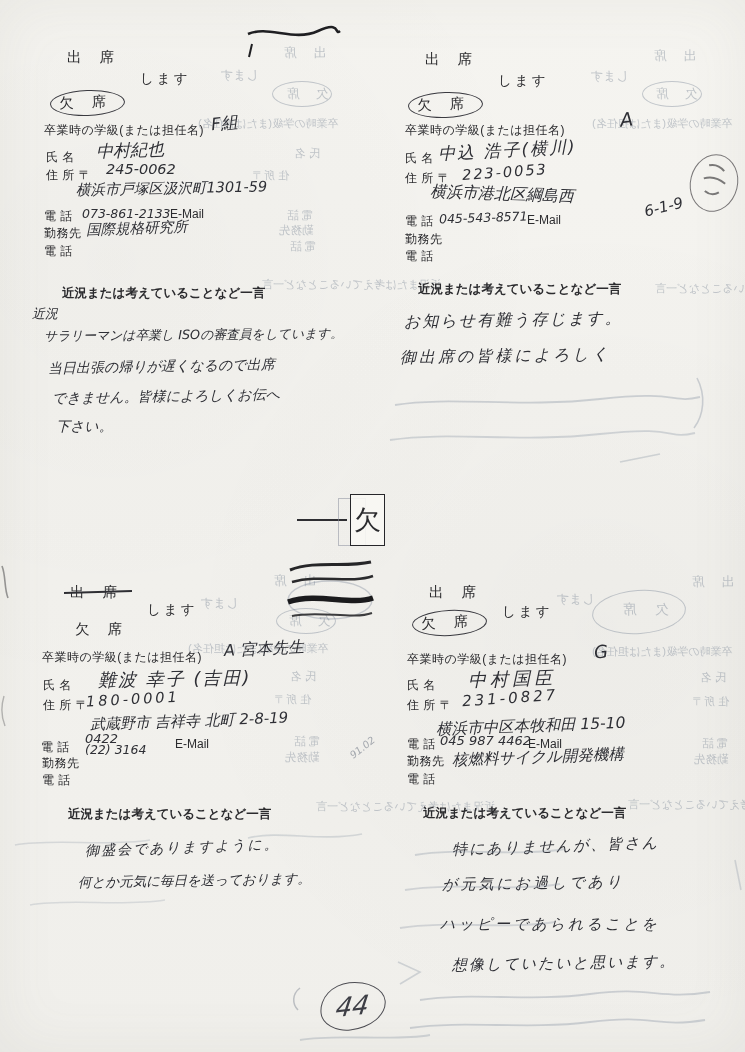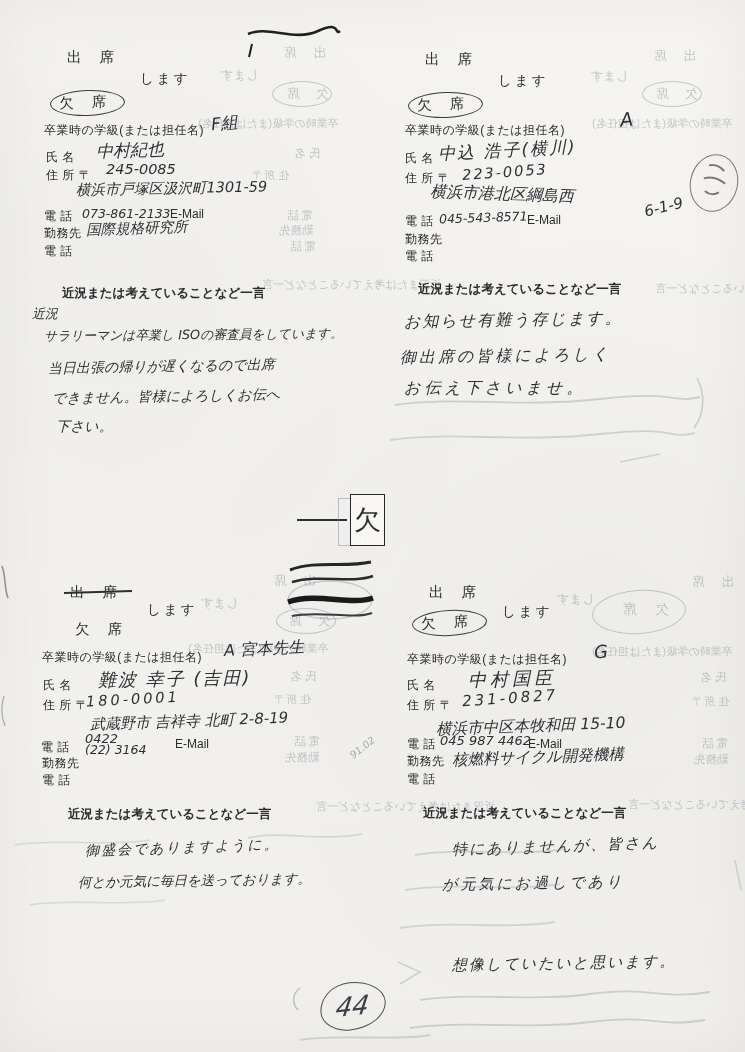--- a/index.html
+++ b/index.html
@@ -87,21 +87,21 @@
     <span class="abs printed attend-lbl" style="left:39px;top:26px;">出 席</span>
     <span class="abs printed suffix" style="left:112px;top:48px;">します</span>
     <span class="abs" style="left:22px;top:68px;">
       <span class="circ printed absent-lbl">欠 席</span>
     </span>
     <span class="abs printed lbl" style="left:16px;top:100px;">卒業時の学級(または担任名)</span>
     <span class="abs hw" style="left:183px;top:90px;font-size:17px;transform:rotate(-6deg);">F組</span>
     <span class="abs printed lbl" style="left:18px;top:127px;">氏 名</span>
     <span class="abs hw" style="left:68px;top:117px;font-size:17px;transform:rotate(-2deg);">中村紀也</span>
     <span class="abs printed lbl" style="left:18px;top:145px;">住 所 〒</span>
-    <span class="abs hw" style="left:78px;top:139px;font-size:14.5px;">245-0085</span>
+    <span class="abs hw" style="left:78px;top:139px;font-size:14.5px;">245-0062</span>
     <span class="abs hw" style="left:48px;top:157px;font-size:14.5px;transform:rotate(-1deg);">横浜市戸塚区汲沢町1301-59</span>
     <span class="abs printed lbl" style="left:16px;top:186px;">電 話</span>
     <span class="abs hw" style="left:54px;top:184px;font-size:12.5px;">073-861-2133</span>
     <span class="abs printed" style="left:142px;top:185px;font-size:12px;">E-Mail</span>
     <span class="abs printed lbl" style="left:16px;top:203px;">勤務先</span>
     <span class="abs hw" style="left:58px;top:197px;font-size:14.5px;transform:rotate(-2deg);">国際規格研究所</span>
     <span class="abs printed lbl" style="left:16px;top:221px;">電 話</span>
     <span class="abs printed" style="left:34px;top:263px;font-size:12.5px;font-weight:600;">近況または考えていることなど一言</span>
     <span class="abs hw" style="left:4px;top:283px;font-size:13px;">近況</span>
     <span class="abs hw" style="left:16px;top:305px;font-size:12.8px;transform:rotate(-.5deg);">サラリーマンは卒業し ISOの審査員をしています。</span>
@@ -130,21 +130,20 @@
     <span class="abs printed lbl" style="left:13px;top:209px;">勤務先</span>
     <span class="abs printed lbl" style="left:13px;top:226px;">電 話</span>
     <span class="stamp" style="left:298px;top:132px;width:46px;height:56px;">
       <svg width="46" height="56">
         <path d="M14 12 q8 -4 16 2 M12 26 q10 -6 22 0 M16 38 q8 4 14 -2" stroke="rgba(70,68,70,.7)" stroke-width="2" fill="none"></path>
       </svg>
     </span>
     <span class="abs printed" style="left:26px;top:259px;font-size:12.5px;font-weight:600;">近況または考えていることなど一言</span>
     <span class="abs hw" style="left:12px;top:288px;font-size:16px;transform:rotate(-1deg);letter-spacing:2px;">お知らせ有難う存じます。</span>
     <span class="abs hw" style="left:8px;top:324px;font-size:16px;transform:rotate(-1deg);letter-spacing:3px;">御出席の皆様によろしく</span>
-    <span class="abs hw" style="left:12px;top:356px;font-size:16px;letter-spacing:4px;">お伝え下さいませ。</span>
   </section>
 
   <div class="abs" style="left:297px;top:519px;width:50px;height:2.4px;background:#2e2e32;"></div>
   <div class="divider-box-ghost" style="left:338px;top:498px;width:26px;height:46px;"></div>
   <div class="divider-box" style="left:350px;top:494px;width:33px;height:50px;">
     <span class="printed" style="font-size:27px;font-weight:500;">欠</span>
   </div>
 
   <section class="card" style="left:28px;top:558px;width:347px;height:470px;">
     <span class="abs printed attend-lbl struck" style="left:42px;top:25px;">出 席</span>
@@ -183,20 +182,21 @@
     <span class="abs hw" style="left:38px;top:158px;font-size:15.5px;transform:rotate(-2deg);">横浜市中区本牧和田 15-10</span>
     <span class="abs printed lbl" style="left:9px;top:178px;">電 話</span>
     <span class="abs hw" style="left:42px;top:175px;font-size:13px;">045 987 4462</span>
     <span class="abs printed" style="left:130px;top:179px;font-size:12px;">E-Mail</span>
     <span class="abs printed lbl" style="left:9px;top:195px;">勤務先</span>
     <span class="abs hw" style="left:54px;top:189px;font-size:15.5px;transform:rotate(-2deg);">核燃料サイクル開発機構</span>
     <span class="abs printed lbl" style="left:9px;top:213px;">電 話</span>
     <span class="abs printed" style="left:25px;top:247px;font-size:12.5px;font-weight:600;">近況または考えていることなど一言</span>
     <span class="abs hw" style="left:54px;top:279px;font-size:15px;transform:rotate(-2deg);letter-spacing:2px;">特にありませんが、皆さん</span>
     <span class="abs hw" style="left:44px;top:316px;font-size:15px;transform:rotate(-1deg);letter-spacing:3px;">が元気にお過しであり</span>
+    <span class="abs hw" style="left:42px;top:357px;font-size:15px;letter-spacing:3px;">ハッピーであられることを</span>
     <span class="abs hw" style="left:54px;top:396px;font-size:15px;transform:rotate(-1deg);letter-spacing:2px;">想像していたいと思います。</span>
   </section>
 
   <div class="pagenum-circ" style="left:320px;top:982px;width:64px;height:46px;">
     <span class="hw" style="font-size:26px;transform:skewX(-14deg);color:#3e3f46;">44</span>
   </div>
 
   <svg class="overlay" width="745" height="1052">
 
     <path d="M248 34 C268 25 294 42 318 31 S334 36 340 31" stroke="#1f1f22" stroke-width="2.6" fill="none"></path>

